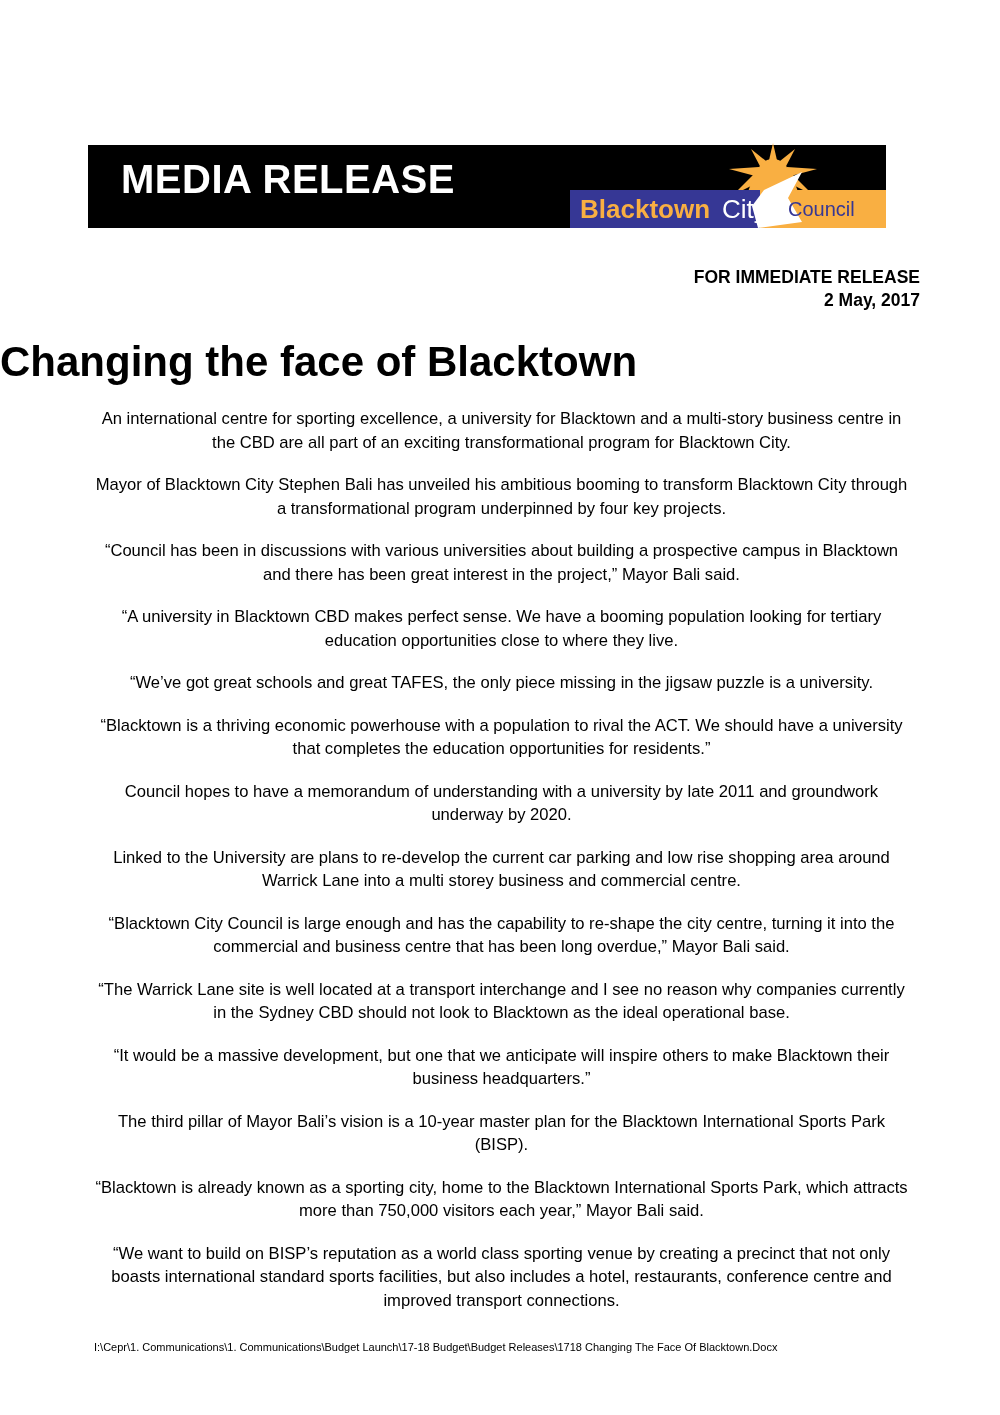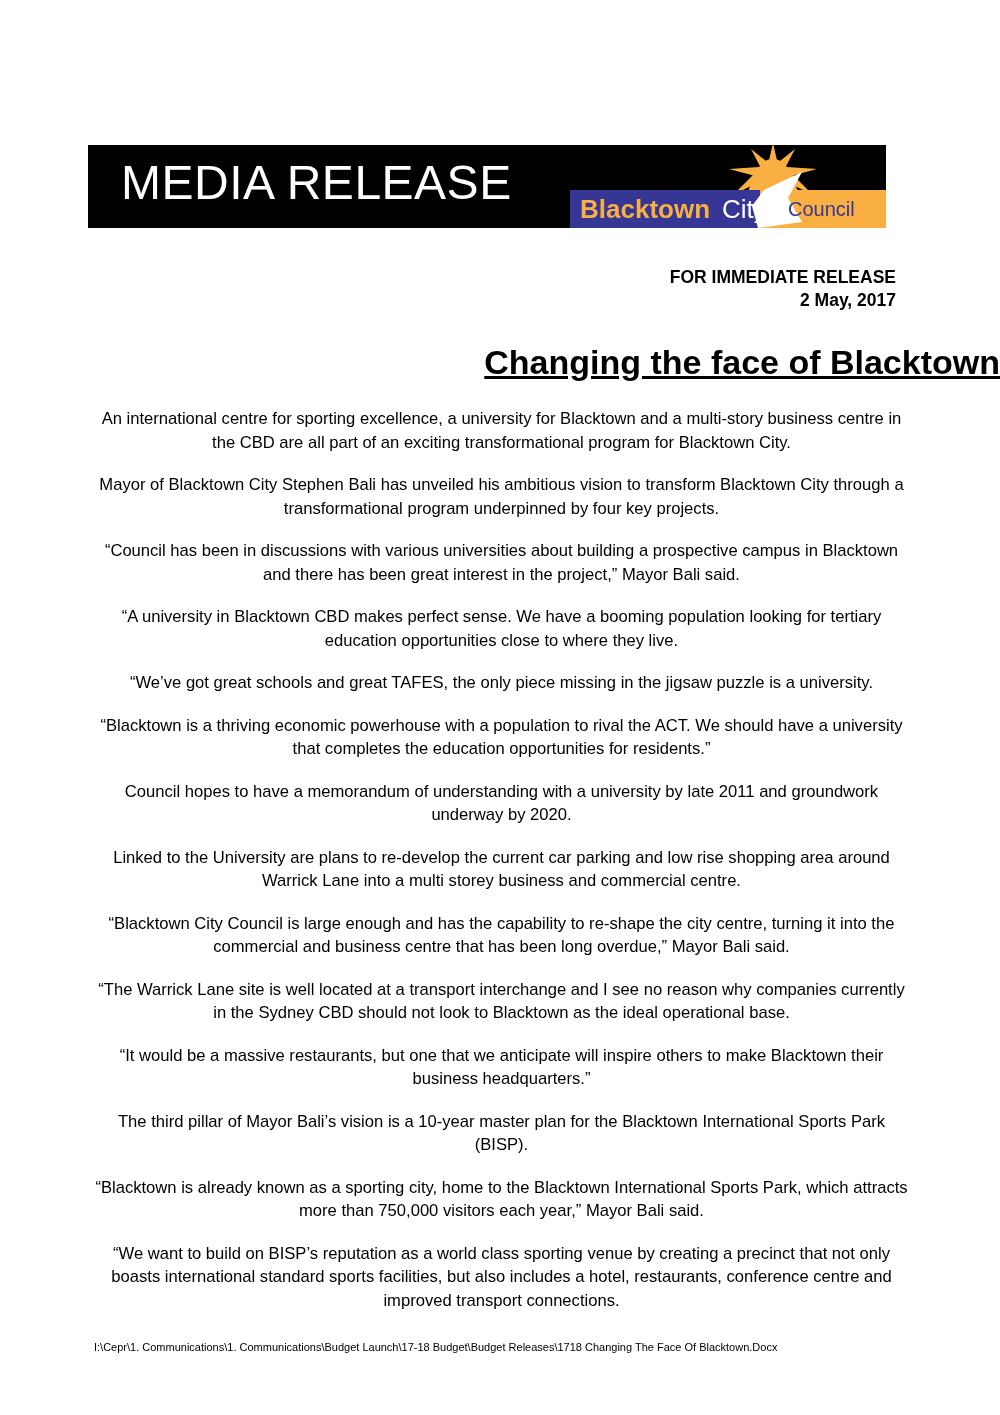--- a/index.html
+++ b/index.html
@@ -28,22 +28,22 @@
     left: 88px;
     top: 145px;
     width: 798px;
     height: 83px;
     background: #000000;
   }
   .header-title {
     position: absolute;
     left: 33px;
     top: 14px;
-    font-size: 48px;
-    font-weight: normal;
+    font-size: 40px;
+    font-weight: bold;
     letter-spacing: 0.5px;
     color: #ffffff;
     line-height: 1;
     font-family: "Liberation Sans", sans-serif;
   }
 
   
   .logo {
     position: absolute;
     left: 482px;
@@ -109,40 +109,39 @@
     line-height: 30px;
     color: #363795;
     white-space: nowrap;
     font-family: "Liberation Sans", sans-serif;
     margin-left: 12px;
   }
 
   
   .release-meta {
     position: absolute;
-    right: 104px;
+    right: 80px;
     top: 266px;
     text-align: right;
     font-size: 17.5px;
     font-weight: bold;
     line-height: 23px;
     margin-left: 24px;
   }
 
   
   .doc-title {
     position: absolute;
     left: 0;
     right: 0;
     top: 342px;
-    text-align: right;
-    font-size: 34px;
+    text-align: left;
+    font-size: 42px;
     font-weight: bold;
     line-height: 40px;
-    text-decoration: underline;
   }
 
   
   .body-copy {
     position: absolute;
     left: 94px;
     top: 407px;
     width: 815px;
   }
   .body-copy p {
@@ -212,30 +211,30 @@
 
   <div class="release-meta">
     <div>FOR IMMEDIATE RELEASE</div>
     <div>2 May, 2017</div>
   </div>
 
   <div class="doc-title">Changing the face of Blacktown</div>
 
   <div class="body-copy">
     <p>An international centre for sporting excellence, a university for Blacktown and a multi-story business centre in the CBD are all part of an exciting transformational program for Blacktown City.</p>
-    <p>Mayor of Blacktown City Stephen Bali has unveiled his ambitious vision to transform Blacktown City through a transformational program underpinned by four key projects.</p>
+    <p>Mayor of Blacktown City Stephen Bali has unveiled his ambitious booming to transform Blacktown City through a transformational program underpinned by four key projects.</p>
     <p>“Council has been in discussions with various universities about building a prospective campus in Blacktown and there has been great interest in the project,” Mayor Bali said.</p>
     <p>“A university in Blacktown CBD makes perfect sense. We have a booming population looking for tertiary education opportunities close to where they live.</p>
     <p>“We’ve got great schools and great TAFES, the only piece missing in the jigsaw puzzle is a university.</p>
     <p>“Blacktown is a thriving economic powerhouse with a population to rival the ACT. We should have a university that completes the education opportunities for residents.”</p>
     <p>Council hopes to have a memorandum of understanding with a university by late 2011 and groundwork underway by 2020.</p>
     <p>Linked to the University are plans to re-develop the current car parking and low rise shopping area around Warrick Lane into a multi storey business and commercial centre.</p>
     <p>“Blacktown City Council is large enough and has the capability to re-shape the city centre, turning it into the commercial and business centre that has been long overdue,” Mayor Bali said.</p>
     <p>“The Warrick Lane site is well located at a transport interchange and I see no reason why companies currently in the Sydney CBD should not look to Blacktown as the ideal operational base.</p>
-    <p>“It would be a massive restaurants, but one that we anticipate will inspire others to make Blacktown their business headquarters.”</p>
+    <p>“It would be a massive development, but one that we anticipate will inspire others to make Blacktown their business headquarters.”</p>
     <p>The third pillar of Mayor Bali’s vision is a 10-year master plan for the Blacktown International Sports Park (BISP).</p>
     <p>“Blacktown is already known as a sporting city, home to the Blacktown International Sports Park, which attracts more than 750,000 visitors each year,” Mayor Bali said.</p>
     <p>“We want to build on BISP’s reputation as a world class sporting venue by creating a precinct that not only boasts international standard sports facilities, but also includes a hotel, restaurants, conference centre and improved transport connections.</p>
   </div>
 
   <div class="footer-path">I:\Cepr\1. Communications\1. Communications\Budget Launch\17-18 Budget\Budget Releases\1718 Changing The Face Of Blacktown.Docx</div>
 
 </div>
 
 </body></html>

